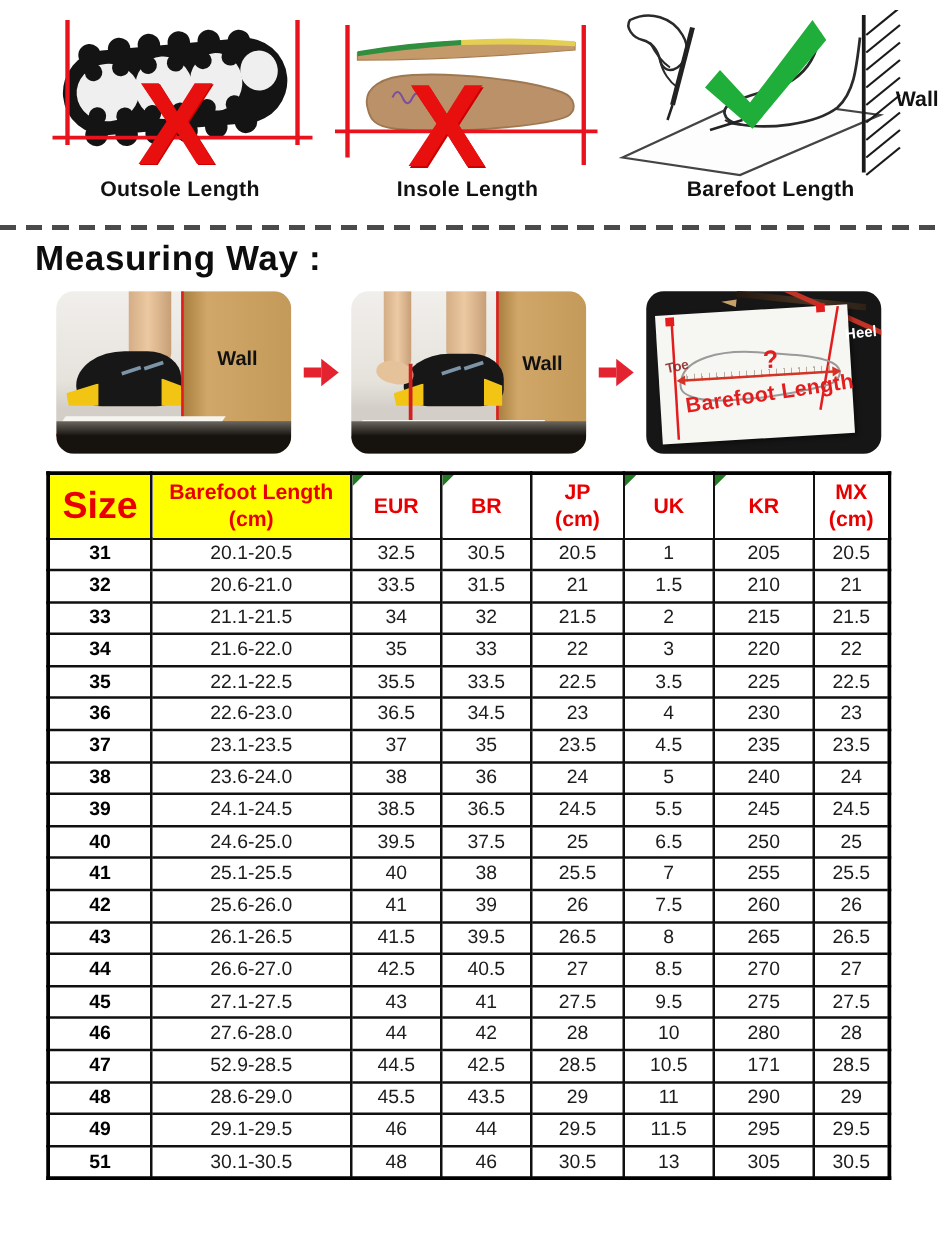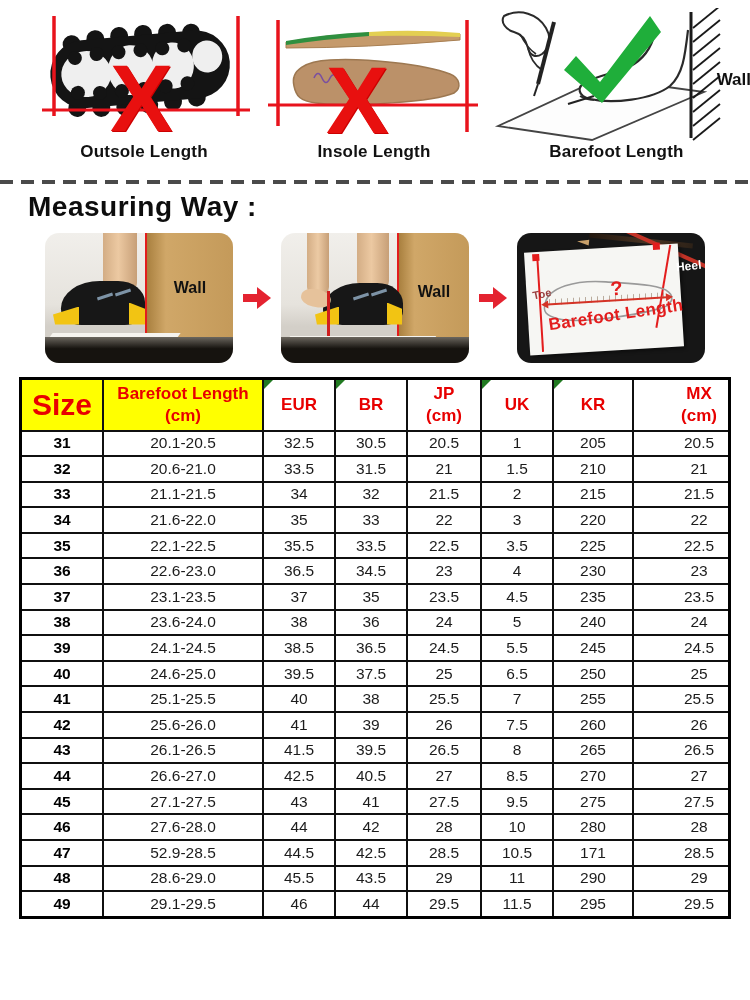--- a/index.html
+++ b/index.html
@@ -83,21 +83,21 @@
     border-top:9px solid #217a21;border-right:9px solid transparent;}
   .size-table tbody td{font-size:15.5px;height:23.6px;color:#1c1c1c;}
   .size-table tbody td.size-col{font-weight:bold;color:#000;}
   .size-table th:nth-child(1),.size-table td:nth-child(1){width:80px;}
   .size-table th:nth-child(2),.size-table td:nth-child(2){width:158px;}
   .size-table th:nth-child(3),.size-table td:nth-child(3){width:70px;}
   .size-table th:nth-child(4),.size-table td:nth-child(4){width:70px;}
   .size-table th:nth-child(5),.size-table td:nth-child(5){width:72px;}
   .size-table th:nth-child(6),.size-table td:nth-child(6){width:70px;}
   .size-table th:nth-child(7),.size-table td:nth-child(7){width:78px;margin-top:12px;}
-  .size-table th:nth-child(8),.size-table td:nth-child(8){width:58px;padding-left:36px;}
+  .size-table th:nth-child(8),.size-table td:nth-child(8){width:58px;}
 </style>
 </head>
 <body>
 
 <div class="section-types">
 
   <div class="type-panel">
     <svg width="240" height="138" viewBox="0 0 240 138">
       <g transform="rotate(-5 120 60)">
         <circle cx="50" cy="30" r="9" fill="#141414"></circle>
@@ -454,14 +454,24 @@
       <tr>
         <td class="size-col">49</td>
         <td>29.1-29.5</td>
         <td>46</td>
         <td>44</td>
         <td>29.5</td>
         <td>11.5</td>
         <td>295</td>
         <td>29.5</td>
       </tr>
+      <tr>
+        <td class="size-col">51</td>
+        <td>30.1-30.5</td>
+        <td>48</td>
+        <td>46</td>
+        <td>30.5</td>
+        <td>13</td>
+        <td>305</td>
+        <td>30.5</td>
+      </tr>
     </tbody>
 </table>
 
 </body></html>

